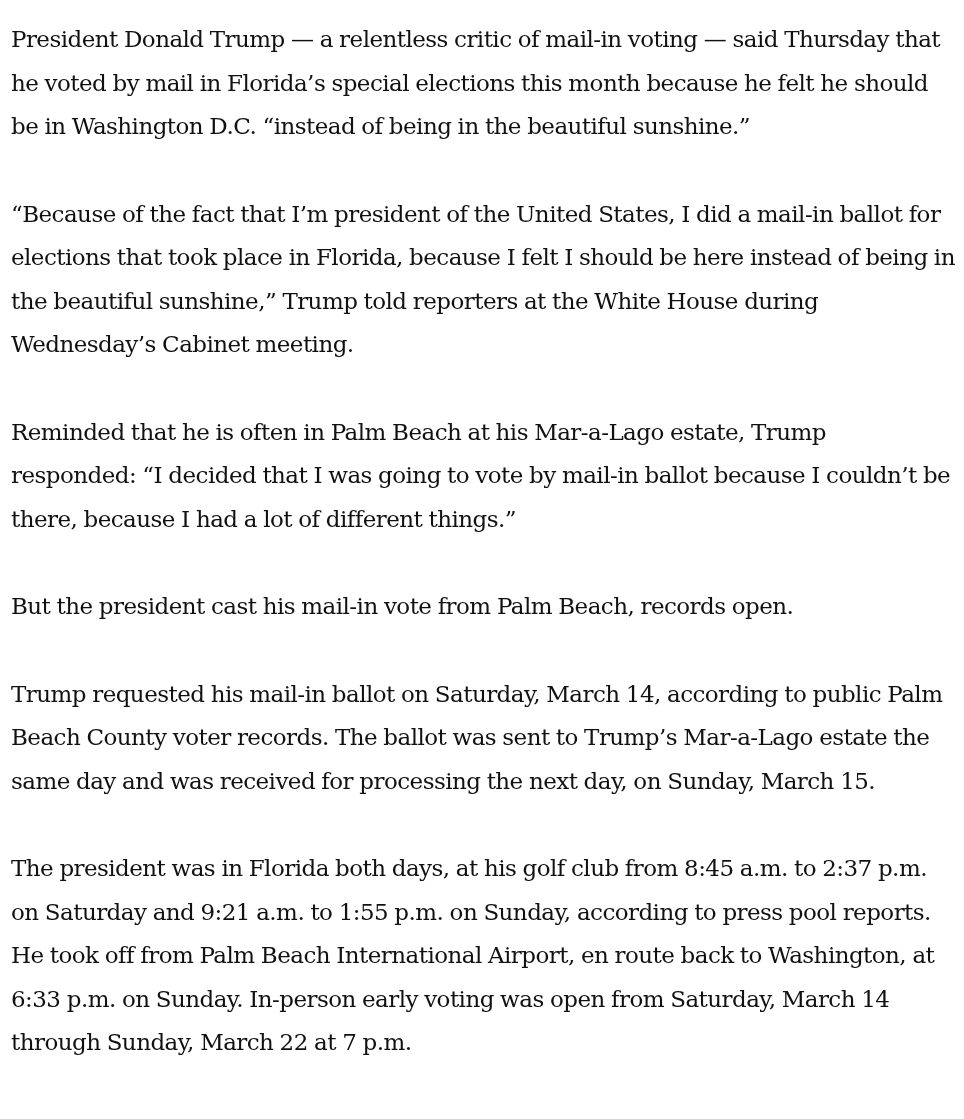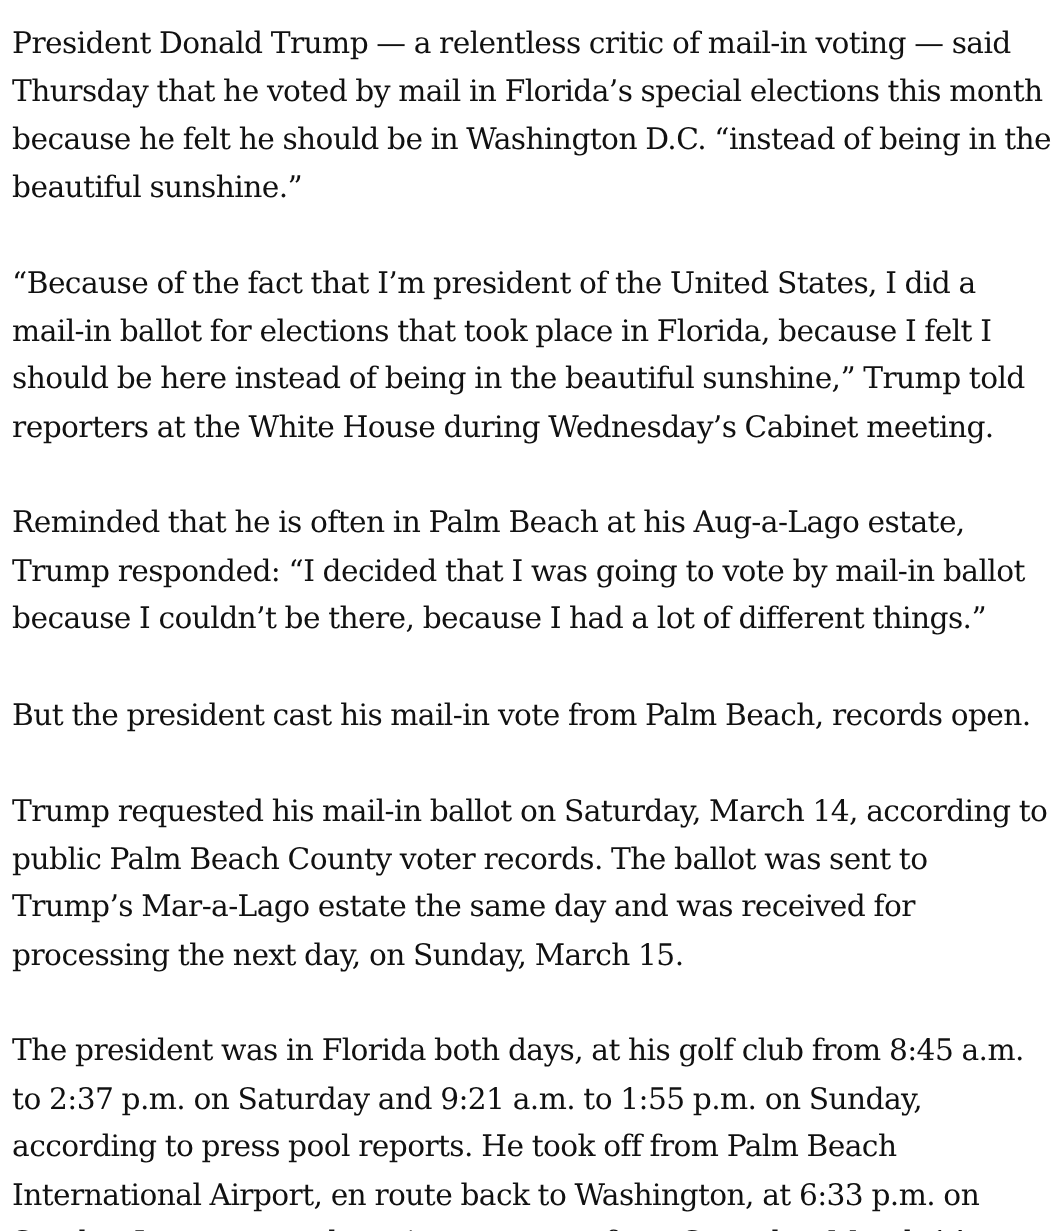--- a/index.html
+++ b/index.html
@@ -12,31 +12,31 @@
       height: 1119px;
       overflow: hidden;
     }
     .article {
       padding: 18px 8px 0 11px;
       box-sizing: border-box;
       width: 964px;
     }
     .para {
       font-family: "DejaVu Serif", "Liberation Serif", serif;
-      font-size: 27px;
+      font-size: 23px;
       line-height: 43.5px;
       color: #111111;
       margin: 0 0 44px 0;
       letter-spacing: -0.55px;
       word-spacing: -0.5px;
     }
   </style>
 </head>
 <body>
 
 <div class="article">
   <p class="para">President Donald Trump — a relentless critic of mail-in voting — said Thursday that he voted by mail in Florida’s special elections this month because he felt he should be in Washington D.C. “instead of being in the beautiful sunshine.”</p>
   <p class="para">“Because of the fact that I’m president of the United States, I did a mail-in ballot for elections that took place in Florida, because I felt I should be here instead of being in the beautiful sunshine,” Trump told reporters at the White House during Wednesday’s Cabinet meeting.</p>
-  <p class="para">Reminded that he is often in Palm Beach at his Aug-a-Lago estate, Trump responded: “I decided that I was going to vote by mail-in ballot because I couldn’t be there, because I had a lot of different things.”</p>
+  <p class="para">Reminded that he is often in Palm Beach at his Mar-a-Lago estate, Trump responded: “I decided that I was going to vote by mail-in ballot because I couldn’t be there, because I had a lot of different things.”</p>
   <p class="para">But the president cast his mail-in vote from Palm Beach, records open.</p>
   <p class="para">Trump requested his mail-in ballot on Saturday, March 14, according to public Palm Beach County voter records. The ballot was sent to Trump’s Mar-a-Lago estate the same day and was received for processing the next day, on Sunday, March 15.</p>
   <p class="para">The president was in Florida both days, at his golf club from 8:45 a.m. to 2:37 p.m. on Saturday and 9:21 a.m. to 1:55 p.m. on Sunday, according to press pool reports. He took off from Palm Beach International Airport, en route back to Washington, at 6:33 p.m. on Sunday. In-person early voting was open from Saturday, March 14 through Sunday, March 22 at 7 p.m.</p>
 </div>
 
 </body></html>

